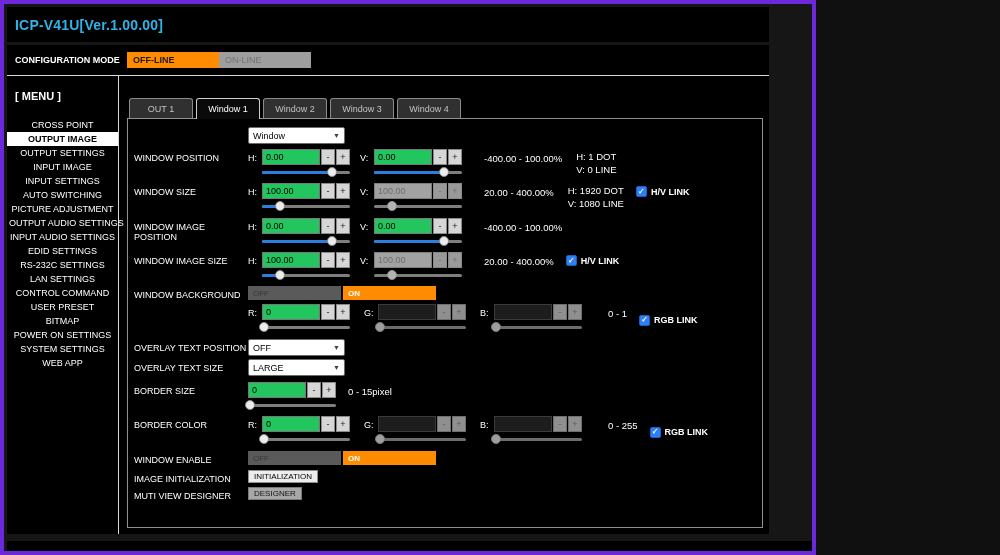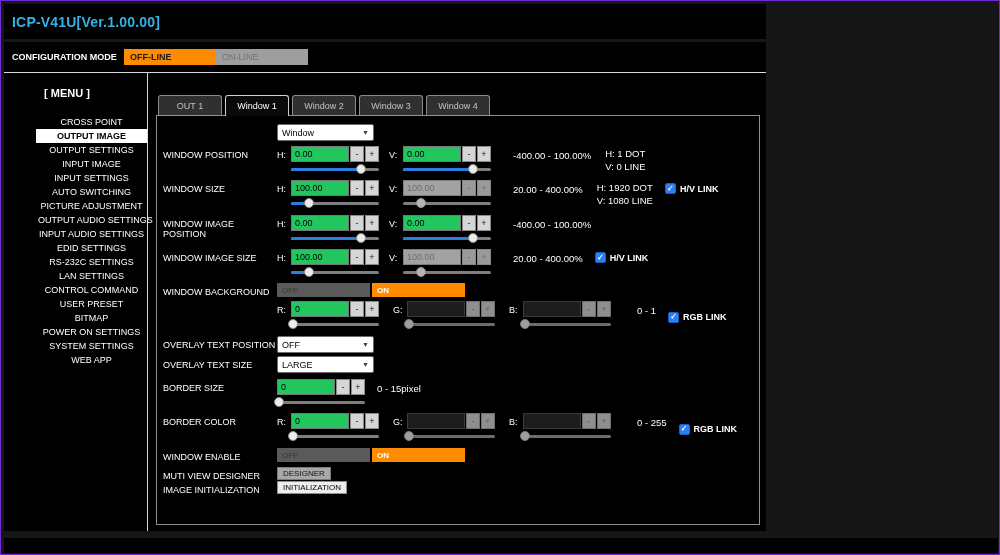--- a/index.html
+++ b/index.html
@@ -1,32 +1,32 @@
 <!DOCTYPE html>
 <html><head>
 <meta charset="utf-8">
 <style>
   * { box-sizing: border-box; margin: 0; padding: 0; }
   html,body { width:1000px; height:555px; }
   body { background:#101010; font-family:"Liberation Sans", sans-serif; overflow:hidden; }
-  .viewport { position:relative; width:1000px; height:555px; background:#161616; border:1px solid #6d28d9; overflow:hidden; }
+  .viewport { position:relative; width:816px; height:555px; background:#161616; border:4px solid #6d28d9; overflow:hidden; }
 
   .app { position:absolute; top:3px; left:3px; width:762px; }
   .titlebar { height:35px; background:#000; display:flex; align-items:center; padding-left:8px; margin-bottom:3px; }
   .app-title { color:#2fb3e8; font-size:14px; font-weight:bold; letter-spacing:0.2px; }
 
   .configbar { height:31px; background:#000; border-bottom:1px solid #d9d9d9; display:flex; align-items:center; padding-left:8px; }
   .config-label { width:112px; color:#fff; font-size:9px; font-weight:bold; }
   .mode-btns { display:flex; }
   .mode-btn { width:92px; height:16px; font-size:9px; display:flex; align-items:center; padding-left:6px; cursor:pointer; }
   .mode-btn.active { background:#ff8c00; color:#1c1c1c; font-weight:bold; }
   .mode-btn.inactive { background:#9e9e9e; color:#737373; }
 
   .body-row { display:flex; height:458px; background:#000; overflow:hidden; }
-  .sidebar { width:112px; min-width:112px; border-right:1px solid #d9d9d9; padding-top:12px;margin-left:32px; }
+  .sidebar { width:112px; min-width:112px; border-right:1px solid #d9d9d9; padding-top:12px; }
   .menu-title { color:#fff; font-size:11px; font-weight:bold; padding:2px 0 16px 8px; }
   .menu-item { color:#fff; font-size:9px; text-align:center; padding:2px 2px; line-height:10px; cursor:pointer; white-space:nowrap; }
   .menu-item.active { background:#fff; color:#000; font-weight:bold; }
 
   .content { flex:1; padding-top:12px; overflow:hidden; display:flex; flex-direction:column; }
   .content-title { color:#fff; font-size:11px; font-weight:bold; padding:2px 0 13px 10px; border-bottom:1px solid #d9d9d9; }
   .tabs { display:flex; gap:3px; padding:10px 0 0 10px; position:relative; z-index:2; }
   .tab { width:64px; height:20px; background:#303030; border:1px solid #8a8a8a; border-bottom:none; border-radius:3px 3px 0 0; color:#c3c3c3; font-size:9px; display:flex; align-items:center; justify-content:center; cursor:pointer; }
   .tab.active { background:#0a0a0a; color:#fff; border-color:#cfcfcf; height:21px; margin-bottom:-1px; }
 
@@ -455,28 +455,28 @@
           </div>
 
           <div class="row mb5">
             <div class="row-label">WINDOW ENABLE</div>
             <div class="toggle">
               <div class="toggle-btn off">OFF</div>
               <div class="toggle-btn on">ON</div>
             </div>
           </div>
 
+          <div class="row mb3">
+            <div class="row-label">IMAGE INITIALIZATION</div>
+            <div class="btn-init">INITIALIZATION</div>
+          </div>
+
           <div class="row">
             <div class="row-label">MUTI VIEW DESIGNER</div>
             <div class="btn-designer">DESIGNER</div>
-          </div>
-
-          <div class="row mb3">
-            <div class="row-label">IMAGE INITIALIZATION</div>
-            <div class="btn-init">INITIALIZATION</div>
           </div>
 
         </div>
       </div>
     </div>
   </div>
 
   <div class="footer"></div>
 </div>
 

